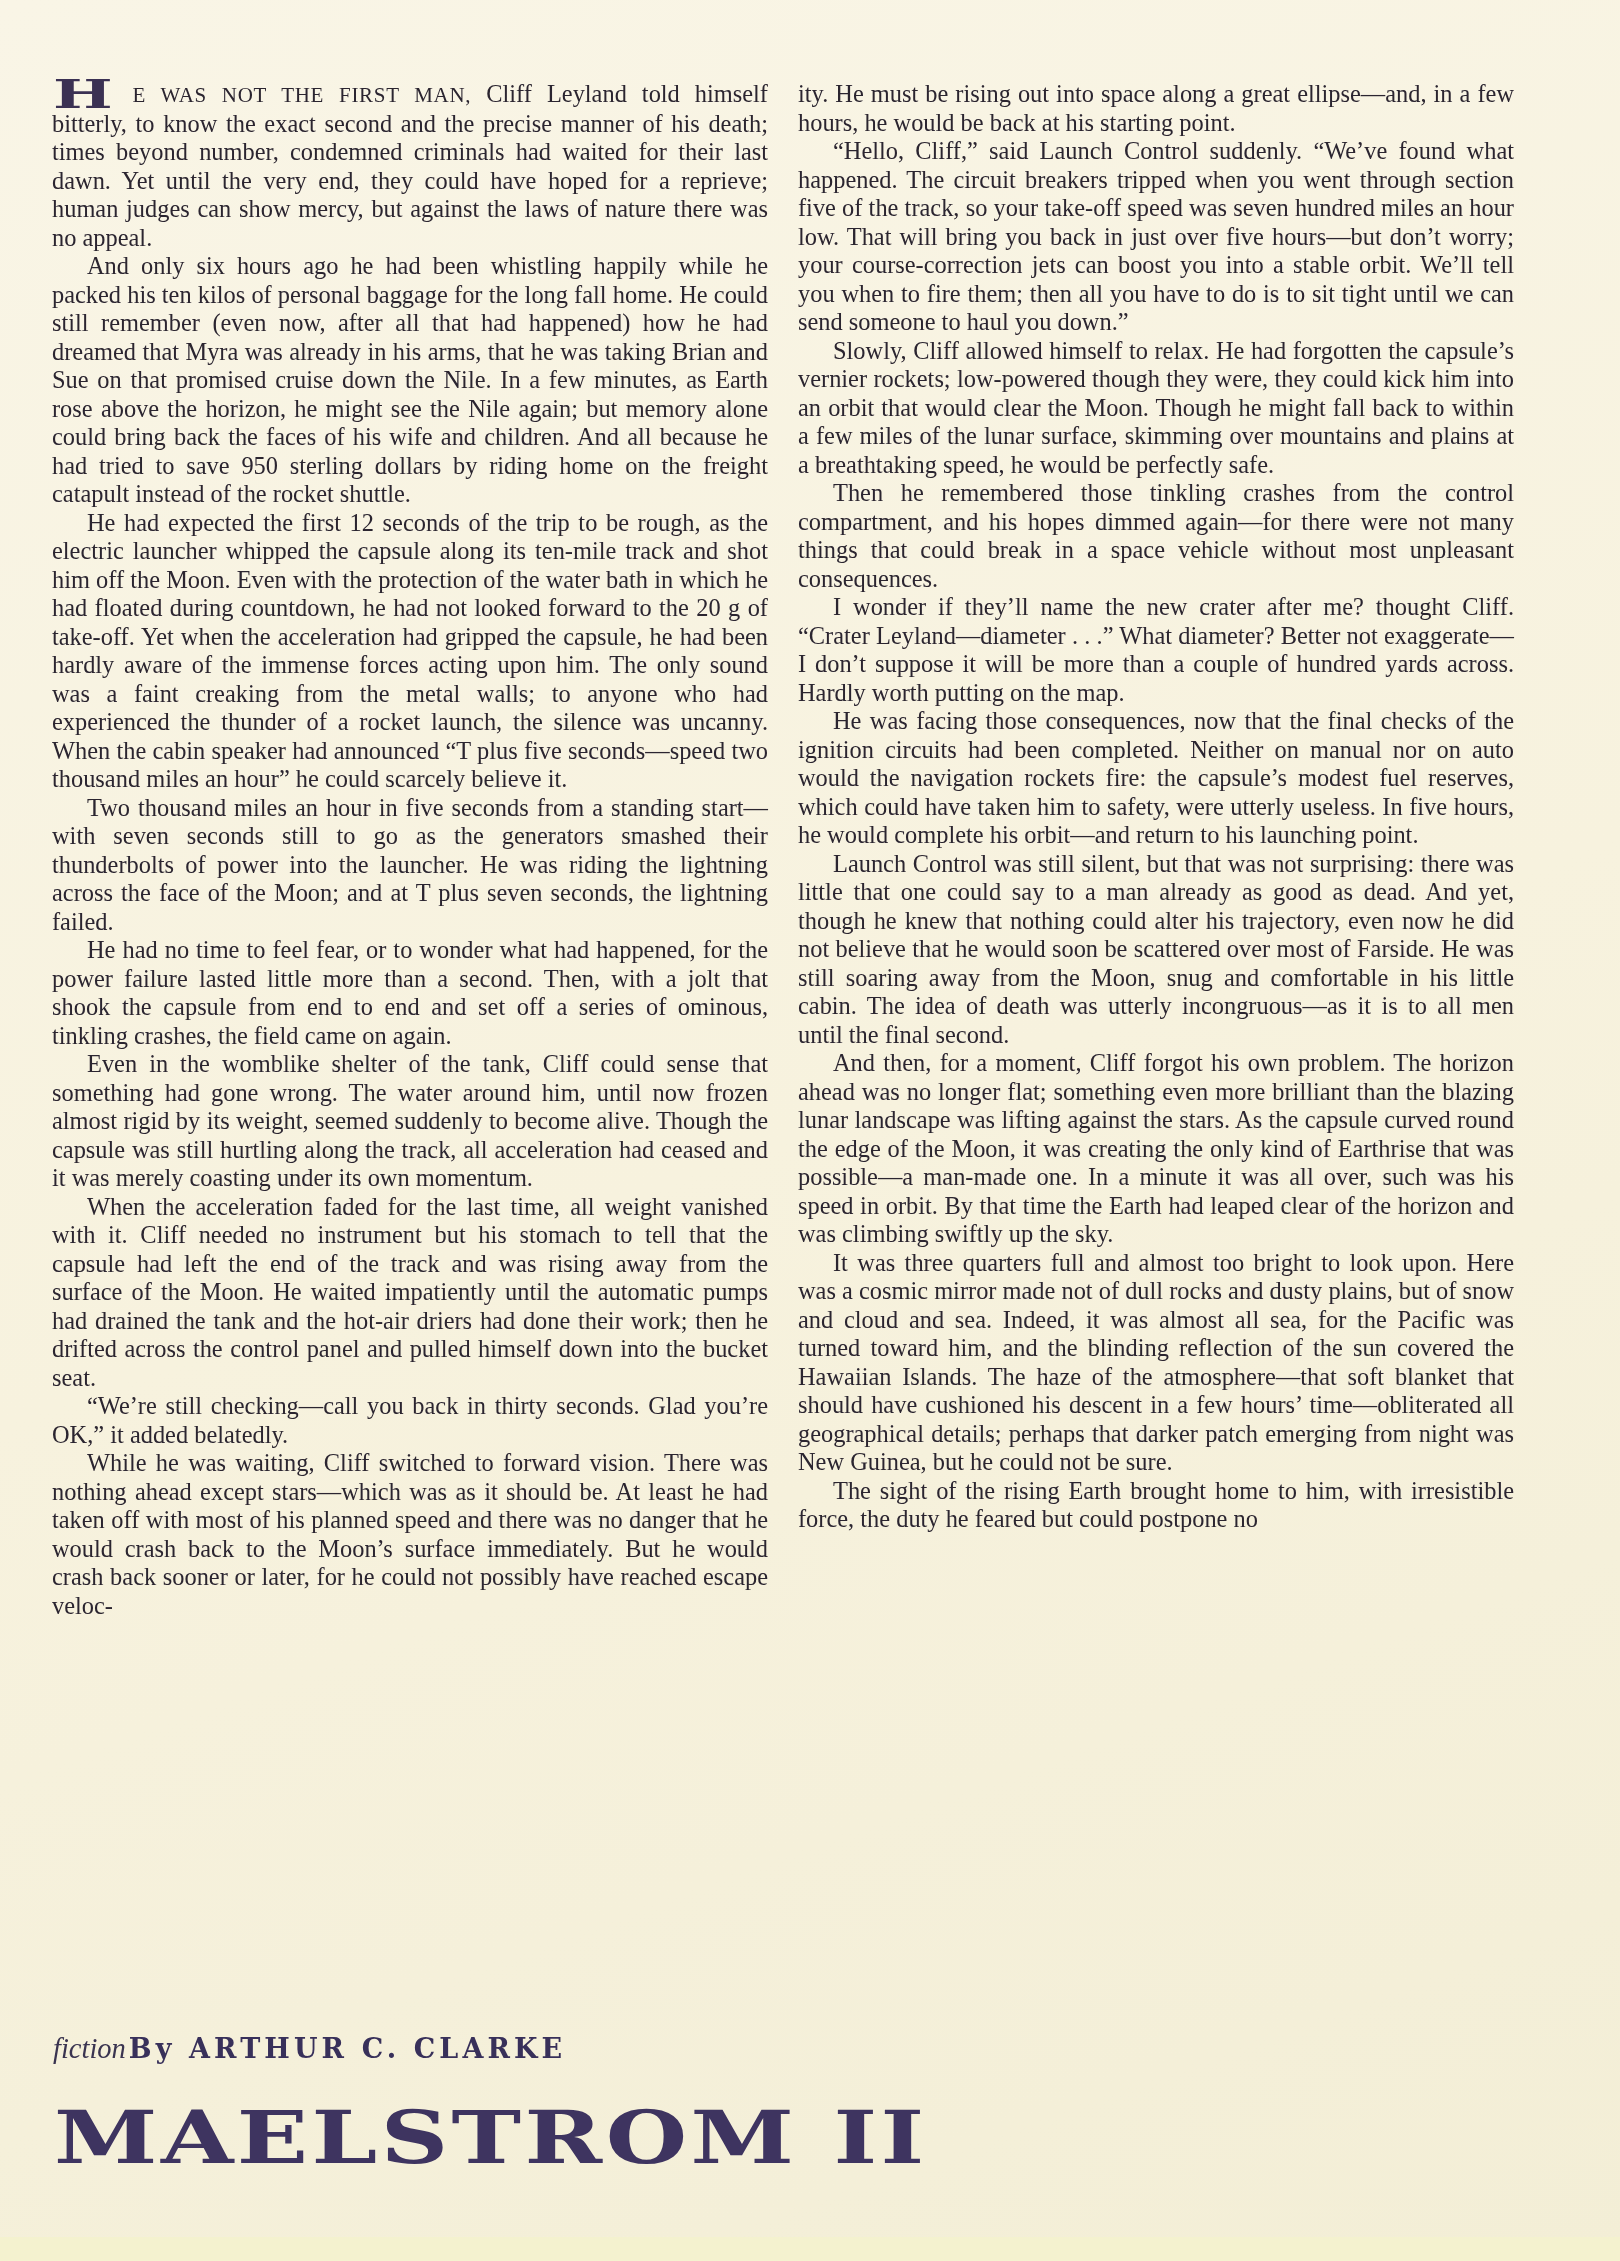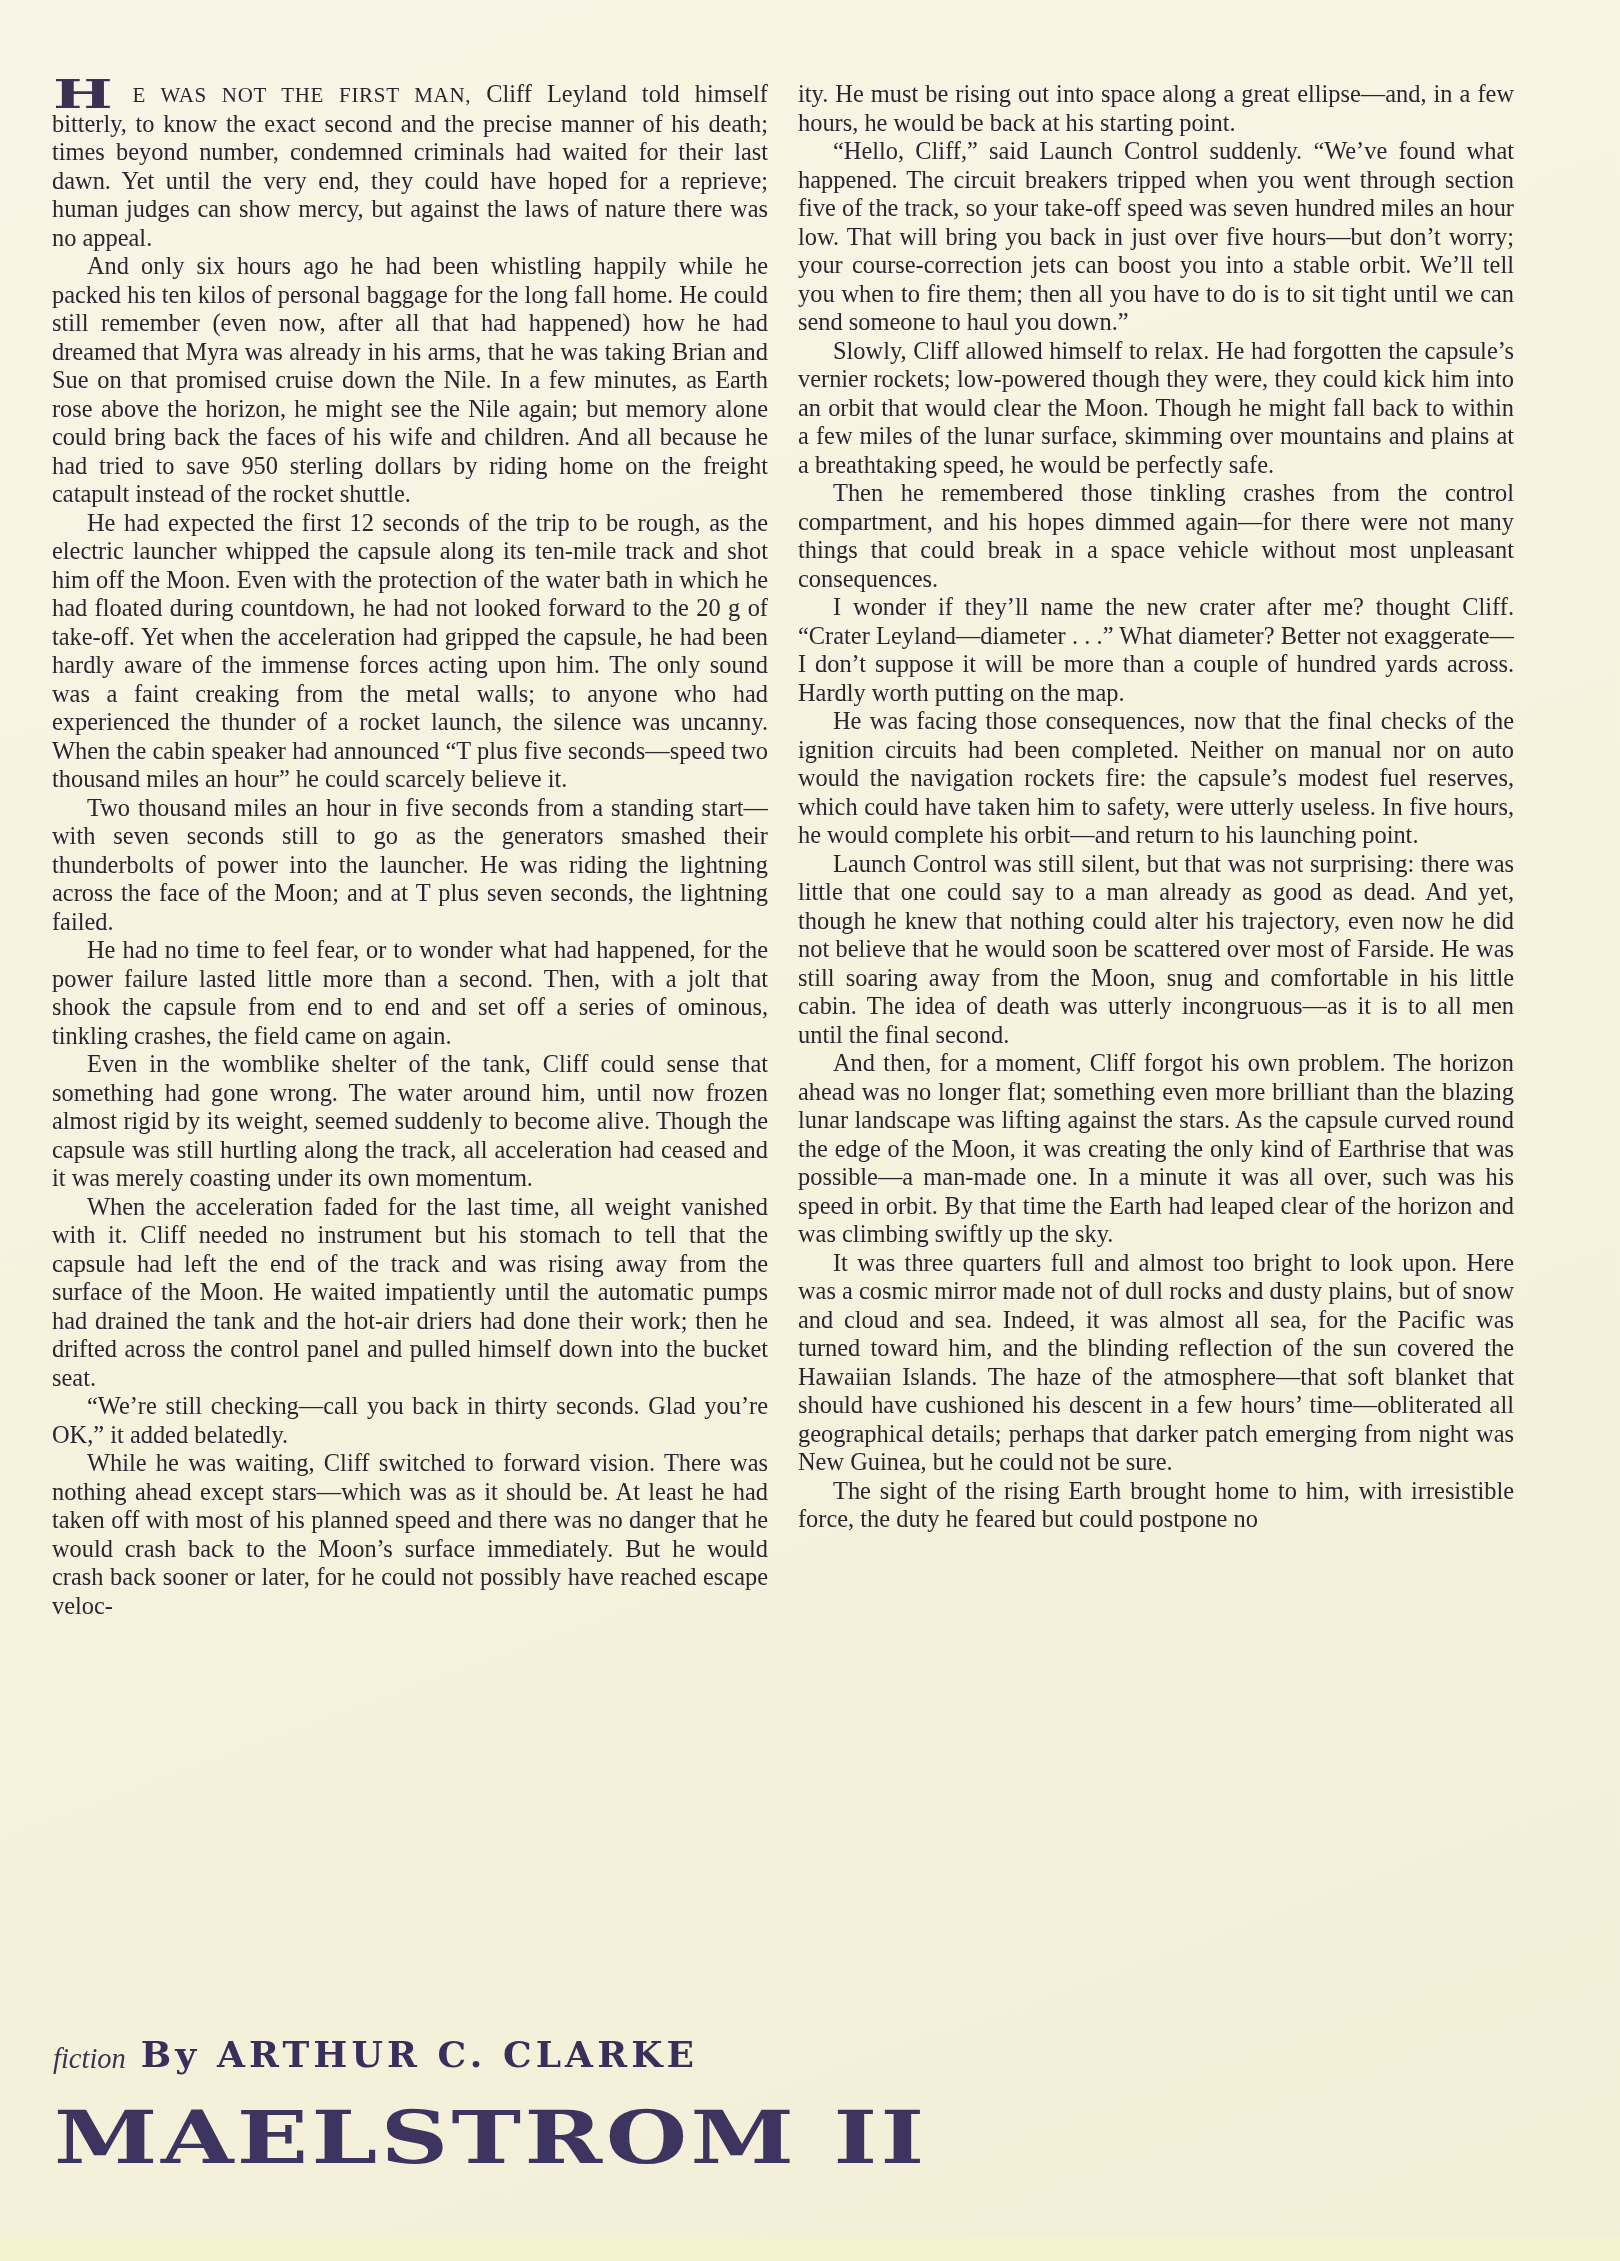--- a/index.html
+++ b/index.html
@@ -38,27 +38,27 @@
   }
   .smallcaps { font-size:21px; letter-spacing:0.7px; }
 
   .tagline {
     position:absolute; left:53px; top:1962px; width:1492px;
     font-style:italic; font-size:35px; line-height:1.2;
     color:#312b42; white-space:nowrap;
   }
   .kicker-row {
     position:absolute; left:53px; top:2033px;
-    display:flex; align-items:flex-end;
+    display:flex; align-items:flex-start;
   }
   .kicker { font-style:italic; font-size:28.5px; color:#3a3450; }
   .byline {
-    margin-left:15px;
+    margin-left:3px;
     font-family:"DejaVu Serif", serif; font-weight:700;
-    font-size:36px; letter-spacing:4.1px;
+    font-size:27px; letter-spacing:4.1px;
     color:#38305a; white-space:nowrap;
   }
   .title {
     position:absolute; left:54px; top:2101px;
     display:inline-block;
     font-family:"DejaVu Serif", serif; font-weight:700;
     font-size:73px; line-height:1; letter-spacing:2.7px;
     color:#3e3460;
     transform:scaleX(1.28); transform-origin:left center;
     white-space:nowrap;

